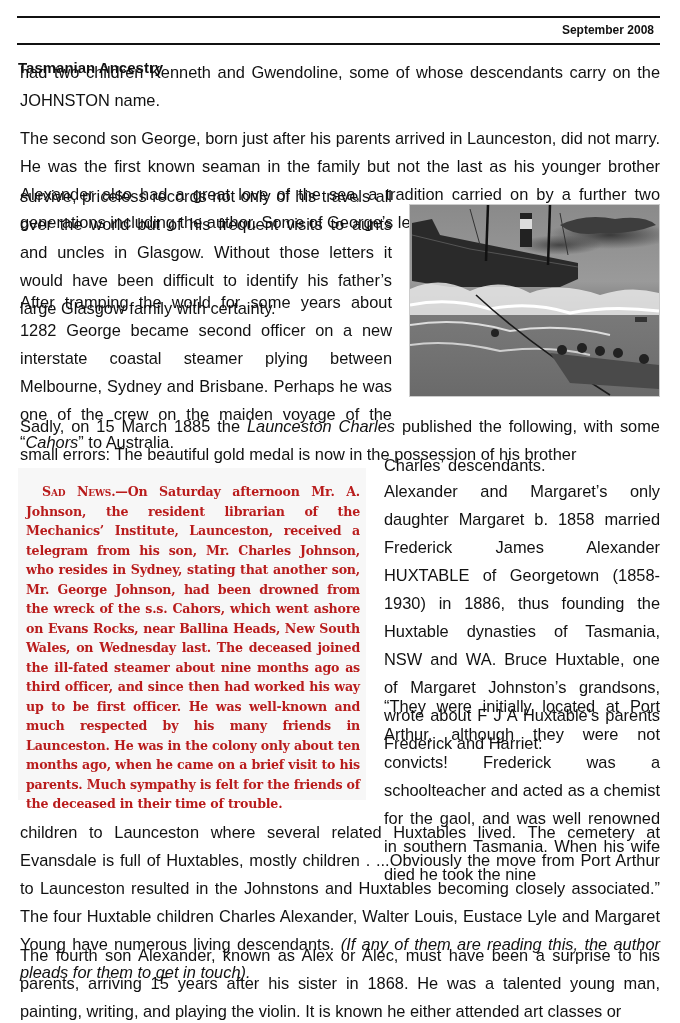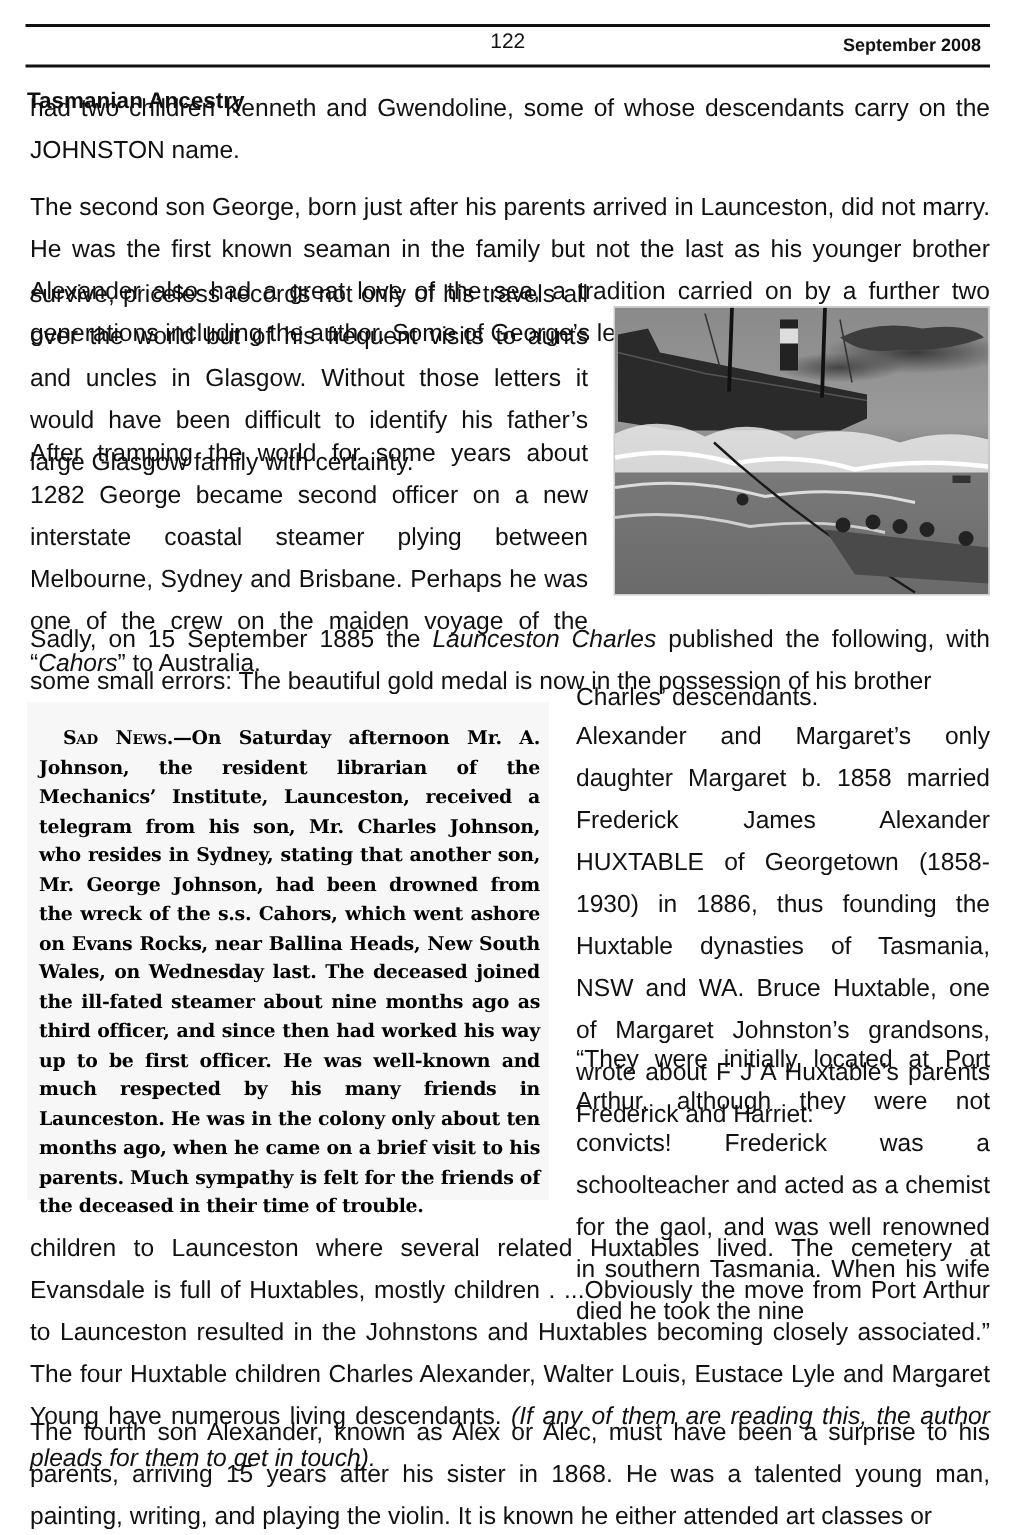--- a/index.html
+++ b/index.html
@@ -40,30 +40,29 @@
     }
     .ship-image svg { position: absolute; left: 0; top: 0; }
 
     .clipping {
       position: absolute; left: 18px; top: 468px; width: 348px; height: 332px;
       background: #f7f7f7;
     }
     .clipping p {
       margin: 0; position: absolute; left: 8px; top: 14px; width: 334px;
       font-family: "DejaVu Serif", serif; font-weight: bold; font-size: 12.6px;
-      line-height: 19.5px; text-align: justify; color: #000000; letter-spacing: -0.2px;
+      line-height: 19.5px; text-align: justify; color: #b91c1c; letter-spacing: -0.2px;
     }
     .clipping .sad { font-variant: small-caps; padding-left: 16px; }
   </style>
 </head>
 <body>
 
 <div class="header">
   <span class="left">Tasmanian Ancestry</span>
-  <span class="center">122</span>
   <span class="right">September 2008</span>
 </div>
 
 <p class="para full" style="top:58px;">
   <span>had two children Kenneth and Gwendoline, some of whose descendants carry on the JOHNSTON name.</span>
 </p>
 
 <p class="para full" style="top:104px;margin-top:20px;">
   <span>The second son George, born just after his parents arrived in Launceston, did not marry. He was the first known seaman in the family but not the last as his younger brother Alexander also had a great love of the sea, a tradition carried on by a further two generations including the author. Some of George’s letters home</span>
 </p>
@@ -106,21 +105,21 @@
     <circle cx="208" cy="148" r="5" fill="#222"></circle>
     <circle cx="234" cy="154" r="5" fill="#222"></circle>
 
     <circle cx="85" cy="128" r="4" fill="#222"></circle>
 
     <rect x="225" y="112" width="12" height="5" fill="#333"></rect>
   </svg>
 </div>
 
 <p class="para full" style="top:412px;">
-  <span>Sadly, on 15 September 1885 the </span><span class="ital">Launceston Charles</span><span> published the following, with some small errors: The beautiful gold medal is now in the possession of his brother</span>
+  <span>Sadly, on 15 March 1885 the </span><span class="ital">Launceston Charles</span><span> published the following, with some small errors: The beautiful gold medal is now in the possession of his brother</span>
 </p>
 <p class="para rightcol" style="top:451px;">
   <span>Charles’ descendants.</span>
 </p>
 
 <div class="clipping">
   <p>
     <span class="sad">Sad News.</span><span>—On Saturday afternoon Mr. A. Johnson, the resident librarian of the Mechanics’ Institute, Launceston, received a telegram from his son, Mr. Charles Johnson, who resides in Sydney, stating that another son, Mr. George Johnson, had been drowned from the wreck of the s.s. Cahors, which went ashore on Evans Rocks, near Ballina Heads, New South Wales, on Wednesday last. The deceased joined the ill-fated steamer about nine months ago as third officer, and since then had worked his way up to be first officer. He was well-known and much respected by his many friends in Launceston. He was in the colony only about ten months ago, when he came on a brief visit to his parents. Much sympathy is felt for the friends of the deceased in their time of trouble.</span>
   </p>
 </div>

